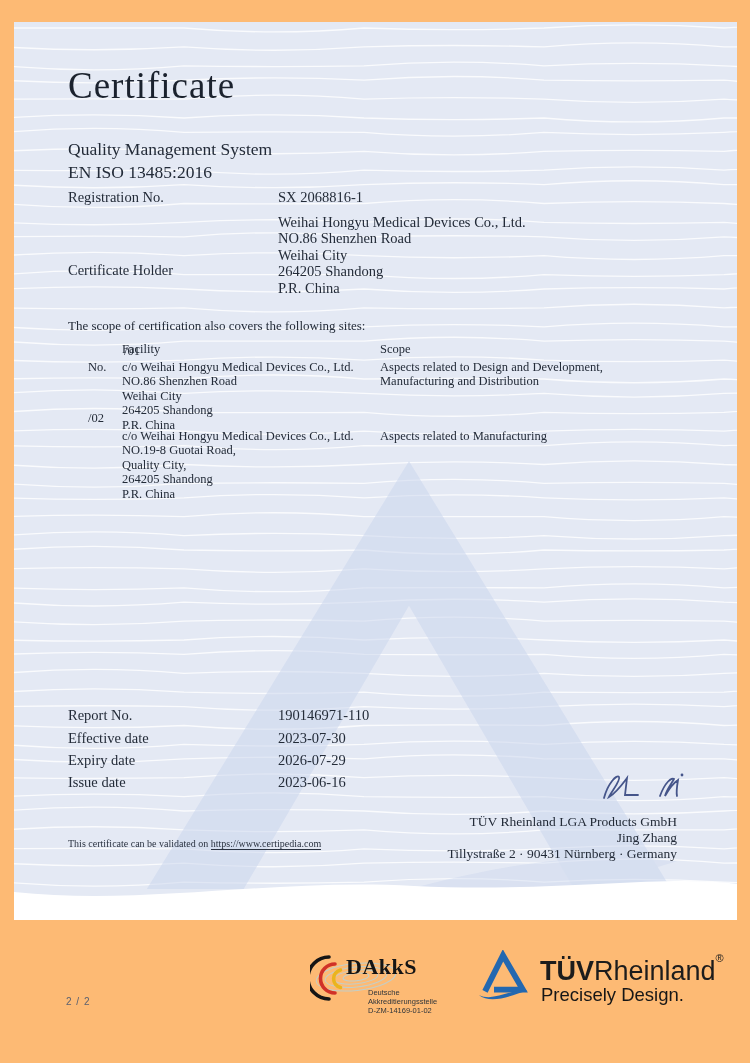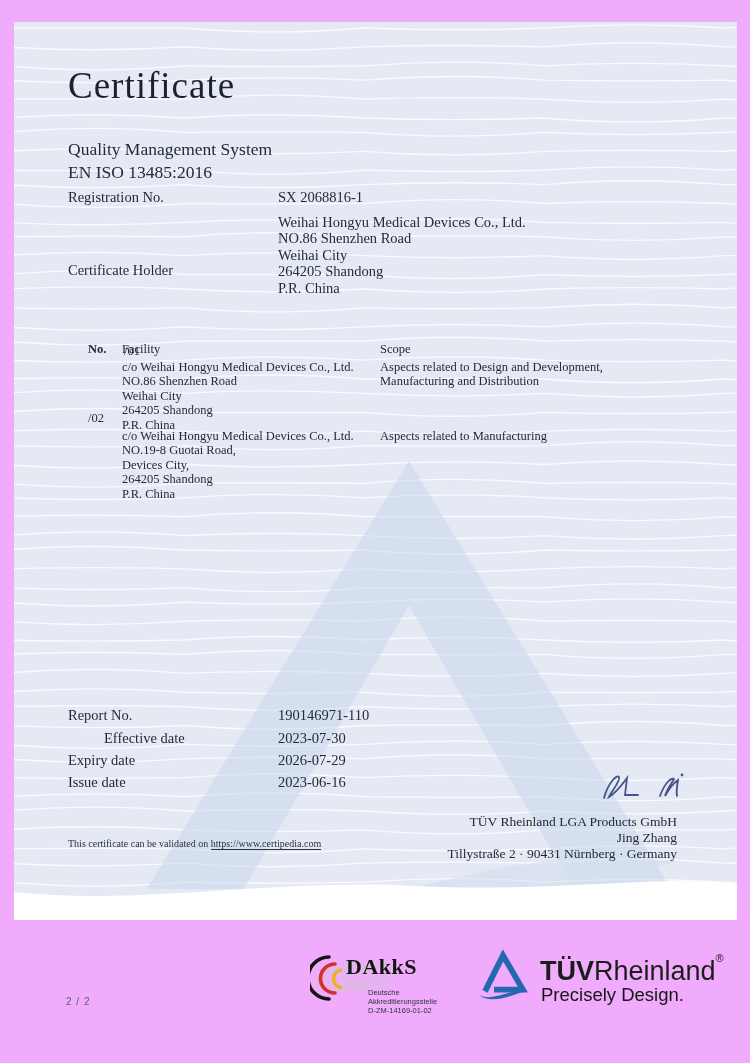--- a/index.html
+++ b/index.html
@@ -1,19 +1,19 @@
 <!DOCTYPE html>
 <html><head>
 <meta charset="utf-8">
 <style>
   * { margin:0; padding:0; box-sizing:border-box; }
   html,body { background:#ffffff; }
   .page {
     position:relative; width:750px; height:1063px; margin:0 auto;
-    background:#f0abfc; overflow:hidden;
+    background:#fdba74; overflow:hidden;
     font-family:"Liberation Serif","DejaVu Serif",serif;
     color:#232b38;
   }
   .panel {
     position:absolute; left:14px; top:22px; width:723px; height:898px;
     background:#e4e9f4; overflow:hidden;
   }
   .waves, .watermark, .bottom-wave { position:absolute; pointer-events:none; }
   .waves { left:0; top:0; width:723px; height:898px; }
   .watermark { left:110px; top:428px; width:570px; height:478px; opacity:0.55; }
@@ -134,49 +134,50 @@
 
     <div class="abs kv-label col-label" style="top:192px;margin-top:48px;">Certificate Holder</div>
     <div class="abs kv-value col-value holder-lines" style="top:192px;">
       <div>Weihai Hongyu Medical Devices Co., Ltd.</div>
       <div>NO.86 Shenzhen Road</div>
       <div>Weihai City</div>
       <div>264205 Shandong</div>
       <div>P.R. China</div>
     </div>
 
-
-    <div class="abs tbl tbl-no" style="top:320px;font-weight:bold;">No.</div>
+    <div class="abs scope-intro">The scope of certification also covers the following sites:</div>
+
+    <div class="abs tbl tbl-no" style="top:338px;">No.</div>
     <div class="abs tbl tbl-facility" style="top:320px;">Facility</div>
     <div class="abs tbl tbl-scope" style="top:320px;">Scope</div>
 
     <div class="abs tbl tbl-no" style="top:322px;margin-left:36px;">/01</div>
     <div class="abs tbl tbl-facility" style="top:338px;">
       <div>c/o Weihai Hongyu Medical Devices Co., Ltd.</div>
       <div>NO.86 Shenzhen Road</div>
       <div>Weihai City</div>
       <div>264205 Shandong</div>
       <div>P.R. China</div>
     </div>
     <div class="abs tbl tbl-scope" style="top:338px;">Aspects related to Design and Development, Manufacturing and Distribution</div>
 
     <div class="abs tbl tbl-no" style="top:389px;">/02</div>
     <div class="abs tbl tbl-facility" style="top:407px;">
       <div>c/o Weihai Hongyu Medical Devices Co., Ltd.</div>
       <div>NO.19-8 Guotai Road,</div>
-      <div>Devices City,</div>
+      <div>Quality City,</div>
       <div>264205 Shandong</div>
       <div>P.R. China</div>
     </div>
     <div class="abs tbl tbl-scope" style="top:407px;">Aspects related to Manufacturing</div>
 
     <div class="abs kv-label col-label" style="top:685px;">Report No.</div>
     <div class="abs kv-value col-value" style="top:685px;">190146971-110</div>
 
-    <div class="abs kv-label col-label" style="top:708px;margin-left:36px;">Effective date</div>
+    <div class="abs kv-label col-label" style="top:708px;">Effective date</div>
     <div class="abs kv-value col-value" style="top:708px;">2023-07-30</div>
 
     <div class="abs kv-label col-label" style="top:730px;text-align:right;">Expiry date</div>
     <div class="abs kv-value col-value" style="top:730px;">2026-07-29</div>
 
     <div class="abs kv-label col-label" style="top:752px;">Issue date</div>
     <div class="abs kv-value col-value" style="top:752px;">2023-06-16</div>
 
     <svg class="abs signature-svg" viewBox="0 0 112 46" xmlns="http://www.w3.org/2000/svg">
       <g stroke="#45558a" stroke-width="1.8" fill="none" stroke-linecap="round">

